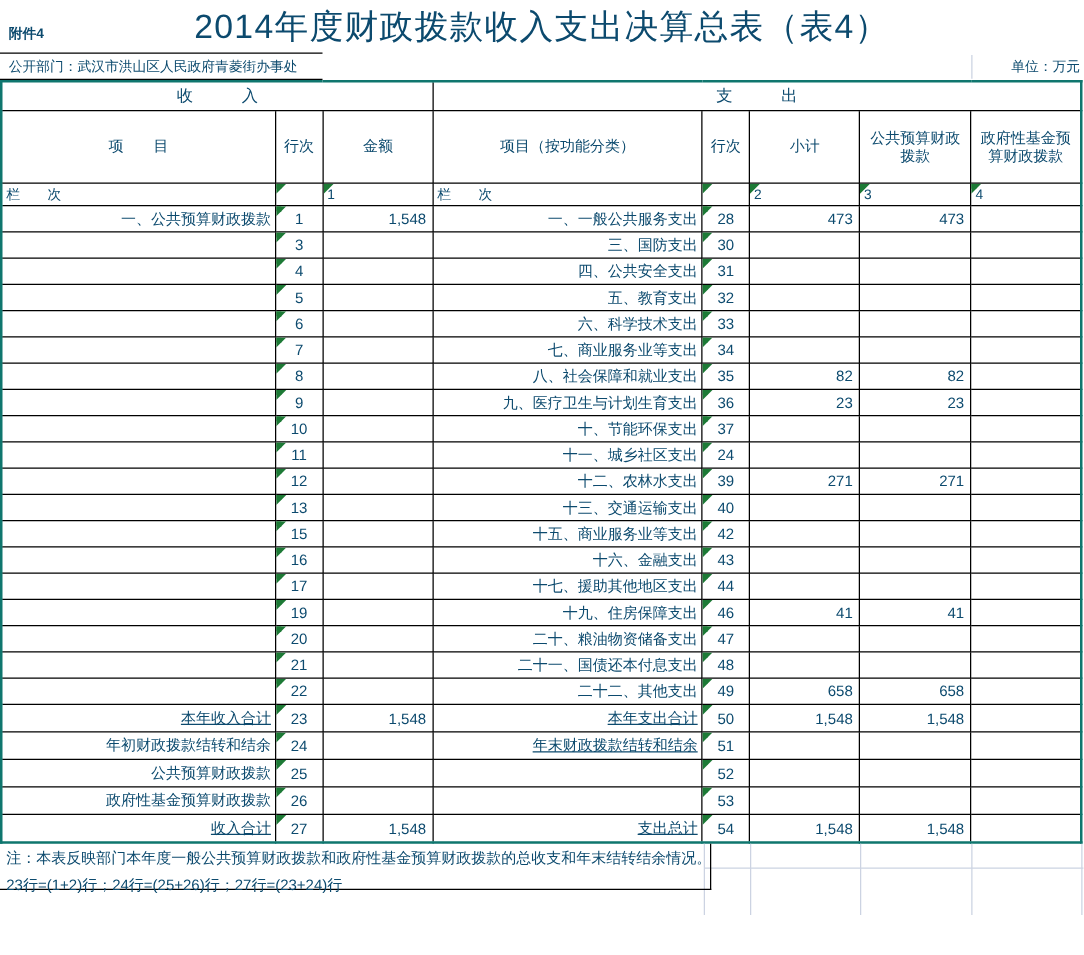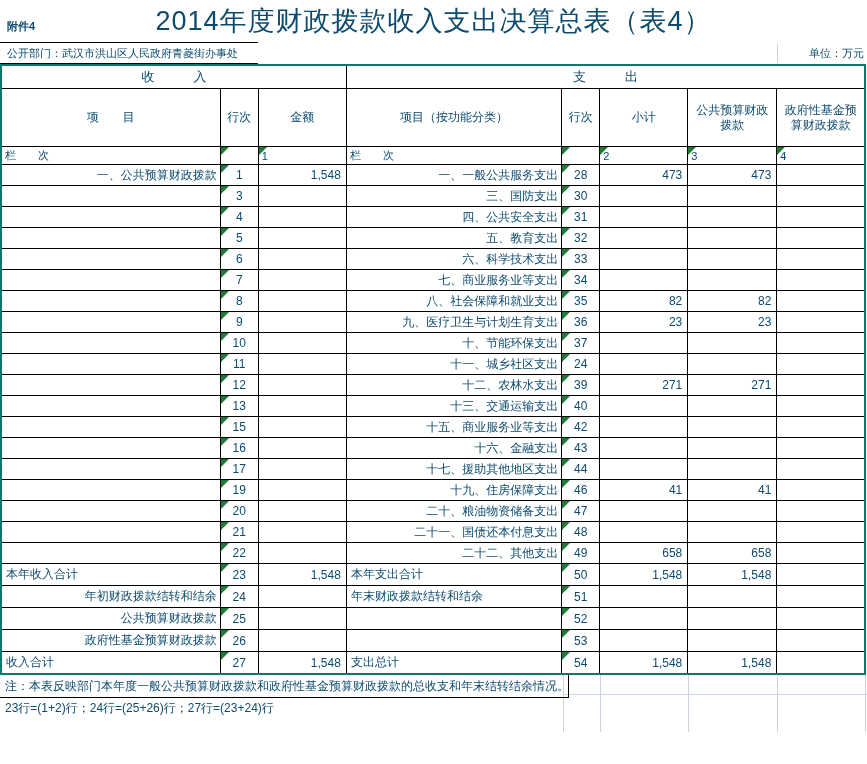--- a/index.html
+++ b/index.html
@@ -19,32 +19,32 @@
   table.budget{border-collapse:collapse;table-layout:fixed;width:866px;border:2px solid #0f766e;}
   .budget td,.budget th{border:1px solid #000;padding:0 3px;font-size:12px;font-weight:normal;
         overflow:hidden;white-space:nowrap;height:20px;}
   tr.sec th{height:22px;font-size:13px;text-align:center;}
   tr.colhead th{height:57px;text-align:center;white-space:normal;line-height:1.25;}
   tr.lanci td{height:17px;text-align:left;font-size:11px;}
   tr.drow td{height:20px;}
   tr.srow td{height:21px;}
   td.item{text-align:right;padding-left:4px;}
   td.indent{padding-left:26px;}
-  td.center{text-align:left;}
+  td.center{text-align:right;text-decoration:underline;}
   td.no{text-align:center;}
   td.amt{text-align:right;padding-right:5px;}
   .b{font-weight:bold;}
   
   .gt{position:relative;}
   .gt::before{content:"";position:absolute;left:0;top:0;width:0;height:0;
               border:4px solid transparent;border-top-color:#1d7a36;border-left-color:#1d7a36;}
   
   .notes{position:relative;width:867px;height:57px;font-size:12px;}
   .note1{position:absolute;left:0;top:0;width:563px;height:19px;
-         border-right:1px solid #000;border-bottom:1px solid #000;padding:3px 0 0 5px;white-space:nowrap;}
+         border-right:1px solid #000;border-bottom:1px solid #000;padding:3px 0 14px 5px;white-space:nowrap;}
   .note2{position:absolute;left:5px;top:25px;white-space:nowrap;}
 </style>
 </head>
 <body>
 
 <div class="sheet">
 
   <div class="titlebar">
     <span class="attach">附件4</span>
     <div class="maintitle">2014年度财政拨款收入支出决算总表（表4）</div>

